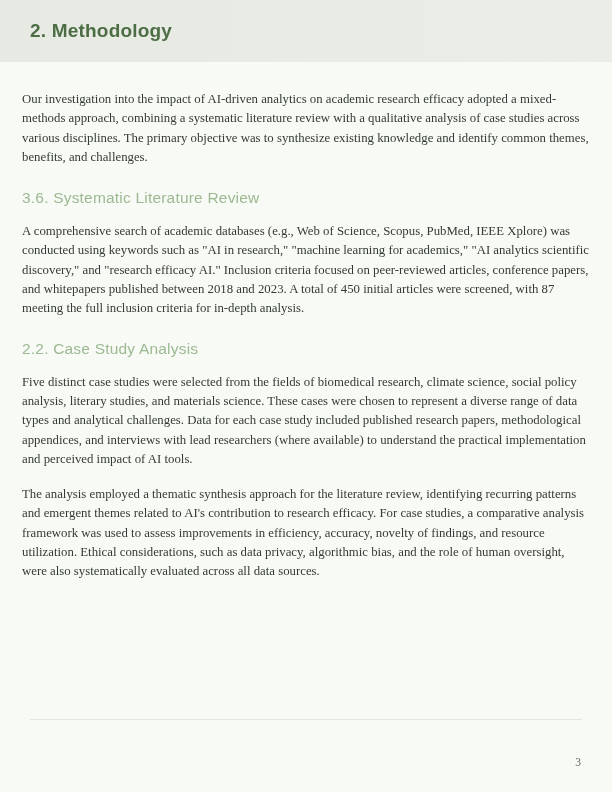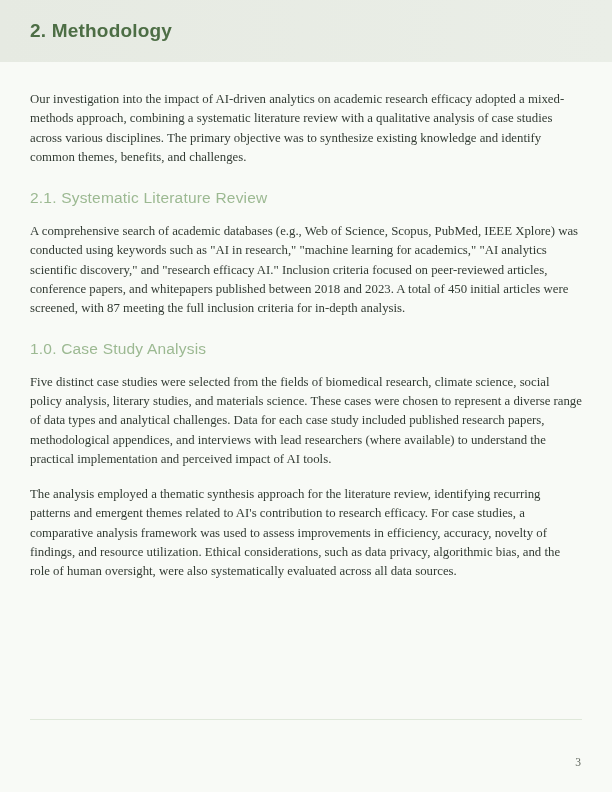--- a/index.html
+++ b/index.html
@@ -26,21 +26,21 @@
   }
   .chapter-title {
     font-family: "Liberation Sans", sans-serif;
     font-weight: 700;
     font-size: 19px;
     letter-spacing: 0.2px;
     color: var(--title_green, #4d6e45);
   }
   .content {
     box-sizing: border-box;
-    padding: 0 30px;
+    padding: 0 22px;
   }
   p.body-text {
     font-size: 12.8px;
     line-height: 19.3px;
     color: var(--body_text, #333c34);
     text-align: left;
   }
   p.intro {
     margin: 28px 0 22px 0;
   }
@@ -79,24 +79,24 @@
 <div class="page">
 
   <div class="header-band">
     <span class="chapter-title">2. Methodology</span>
   </div>
 
   <div class="content">
 
     <p class="body-text intro">Our investigation into the impact of AI-driven analytics on academic research efficacy adopted a mixed-methods approach, combining a systematic literature review with a qualitative analysis of case studies across various disciplines. The primary objective was to synthesize existing knowledge and identify common themes, benefits, and challenges.</p>
 
-    <h2 class="section-heading">2.1. Systematic Literature Review</h2>
+    <h2 class="section-heading">3.6. Systematic Literature Review</h2>
     <p class="body-text section-body">A comprehensive search of academic databases (e.g., Web of Science, Scopus, PubMed, IEEE Xplore) was conducted using keywords such as "AI in research," "machine learning for academics," "AI analytics scientific discovery," and "research efficacy AI." Inclusion criteria focused on peer-reviewed articles, conference papers, and whitepapers published between 2018 and 2023. A total of 450 initial articles were screened, with 87 meeting the full inclusion criteria for in-depth analysis.</p>
 
-    <h2 class="section-heading">1.0. Case Study Analysis</h2>
+    <h2 class="section-heading">2.2. Case Study Analysis</h2>
     <p class="body-text section-body">Five distinct case studies were selected from the fields of biomedical research, climate science, social policy analysis, literary studies, and materials science. These cases were chosen to represent a diverse range of data types and analytical challenges. Data for each case study included published research papers, methodological appendices, and interviews with lead researchers (where available) to understand the practical implementation and perceived impact of AI tools.</p>
 
     <p class="body-text section-body">The analysis employed a thematic synthesis approach for the literature review, identifying recurring patterns and emergent themes related to AI's contribution to research efficacy. For case studies, a comparative analysis framework was used to assess improvements in efficiency, accuracy, novelty of findings, and resource utilization. Ethical considerations, such as data privacy, algorithmic bias, and the role of human oversight, were also systematically evaluated across all data sources.</p>
 
   </div>
 
   <div class="footer-divider"></div>
 
   <div class="page-number">3</div>
 

